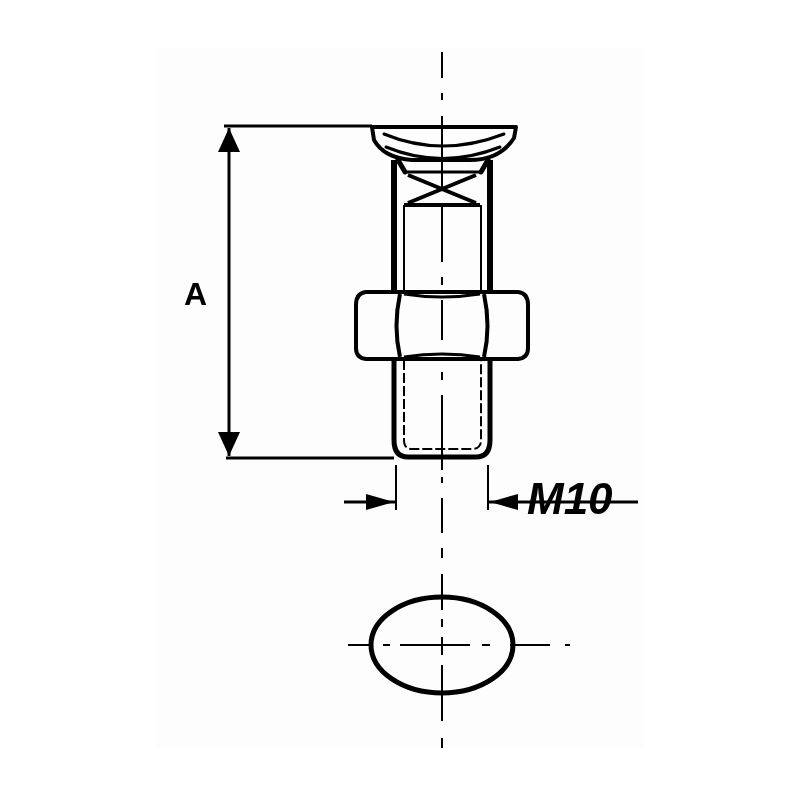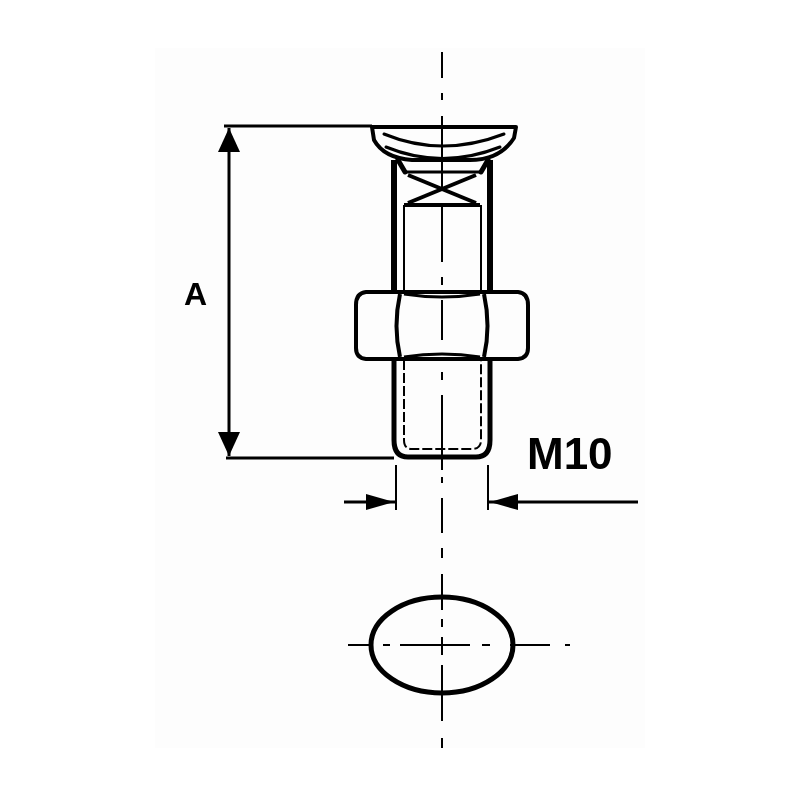--- a/index.html
+++ b/index.html
@@ -1,21 +1,21 @@
 <!DOCTYPE html>
 <html><head>
   <meta charset="utf-8">
   <style>
     html, body { margin: 0; padding: 0; background: #ffffff; }
     body { width: 800px; height: 800px; position: relative; overflow: hidden; font-family: "Liberation Sans", sans-serif; }
     .panel { position: absolute; left: 155px; top: 48px; width: 490px; height: 700px; background: #fdfdfd; }
     svg { position: absolute; left: 0; top: 0; }
     .lbl { position: absolute; font-family: "Liberation Sans", sans-serif; font-weight: bold; color: #000; line-height: 1; }
     .lbl-a { left: 184px; top: 278px; font-size: 32px; }
-    .lbl-m { left: 527px; top: 432px; font-size: 44px; letter-spacing: 0px; }
+    .lbl-m { left: 527px; top: 477px; font-size: 44px; letter-spacing: 0px; font-style: italic; }
   </style>
 </head>
 <body>
 
 <div class="panel"></div>
 
 <svg width="800" height="800" viewBox="0 0 800 800">
 
   <g stroke="#000" stroke-width="2" fill="none">
     <line x1="442" y1="52" x2="442" y2="78"></line>

